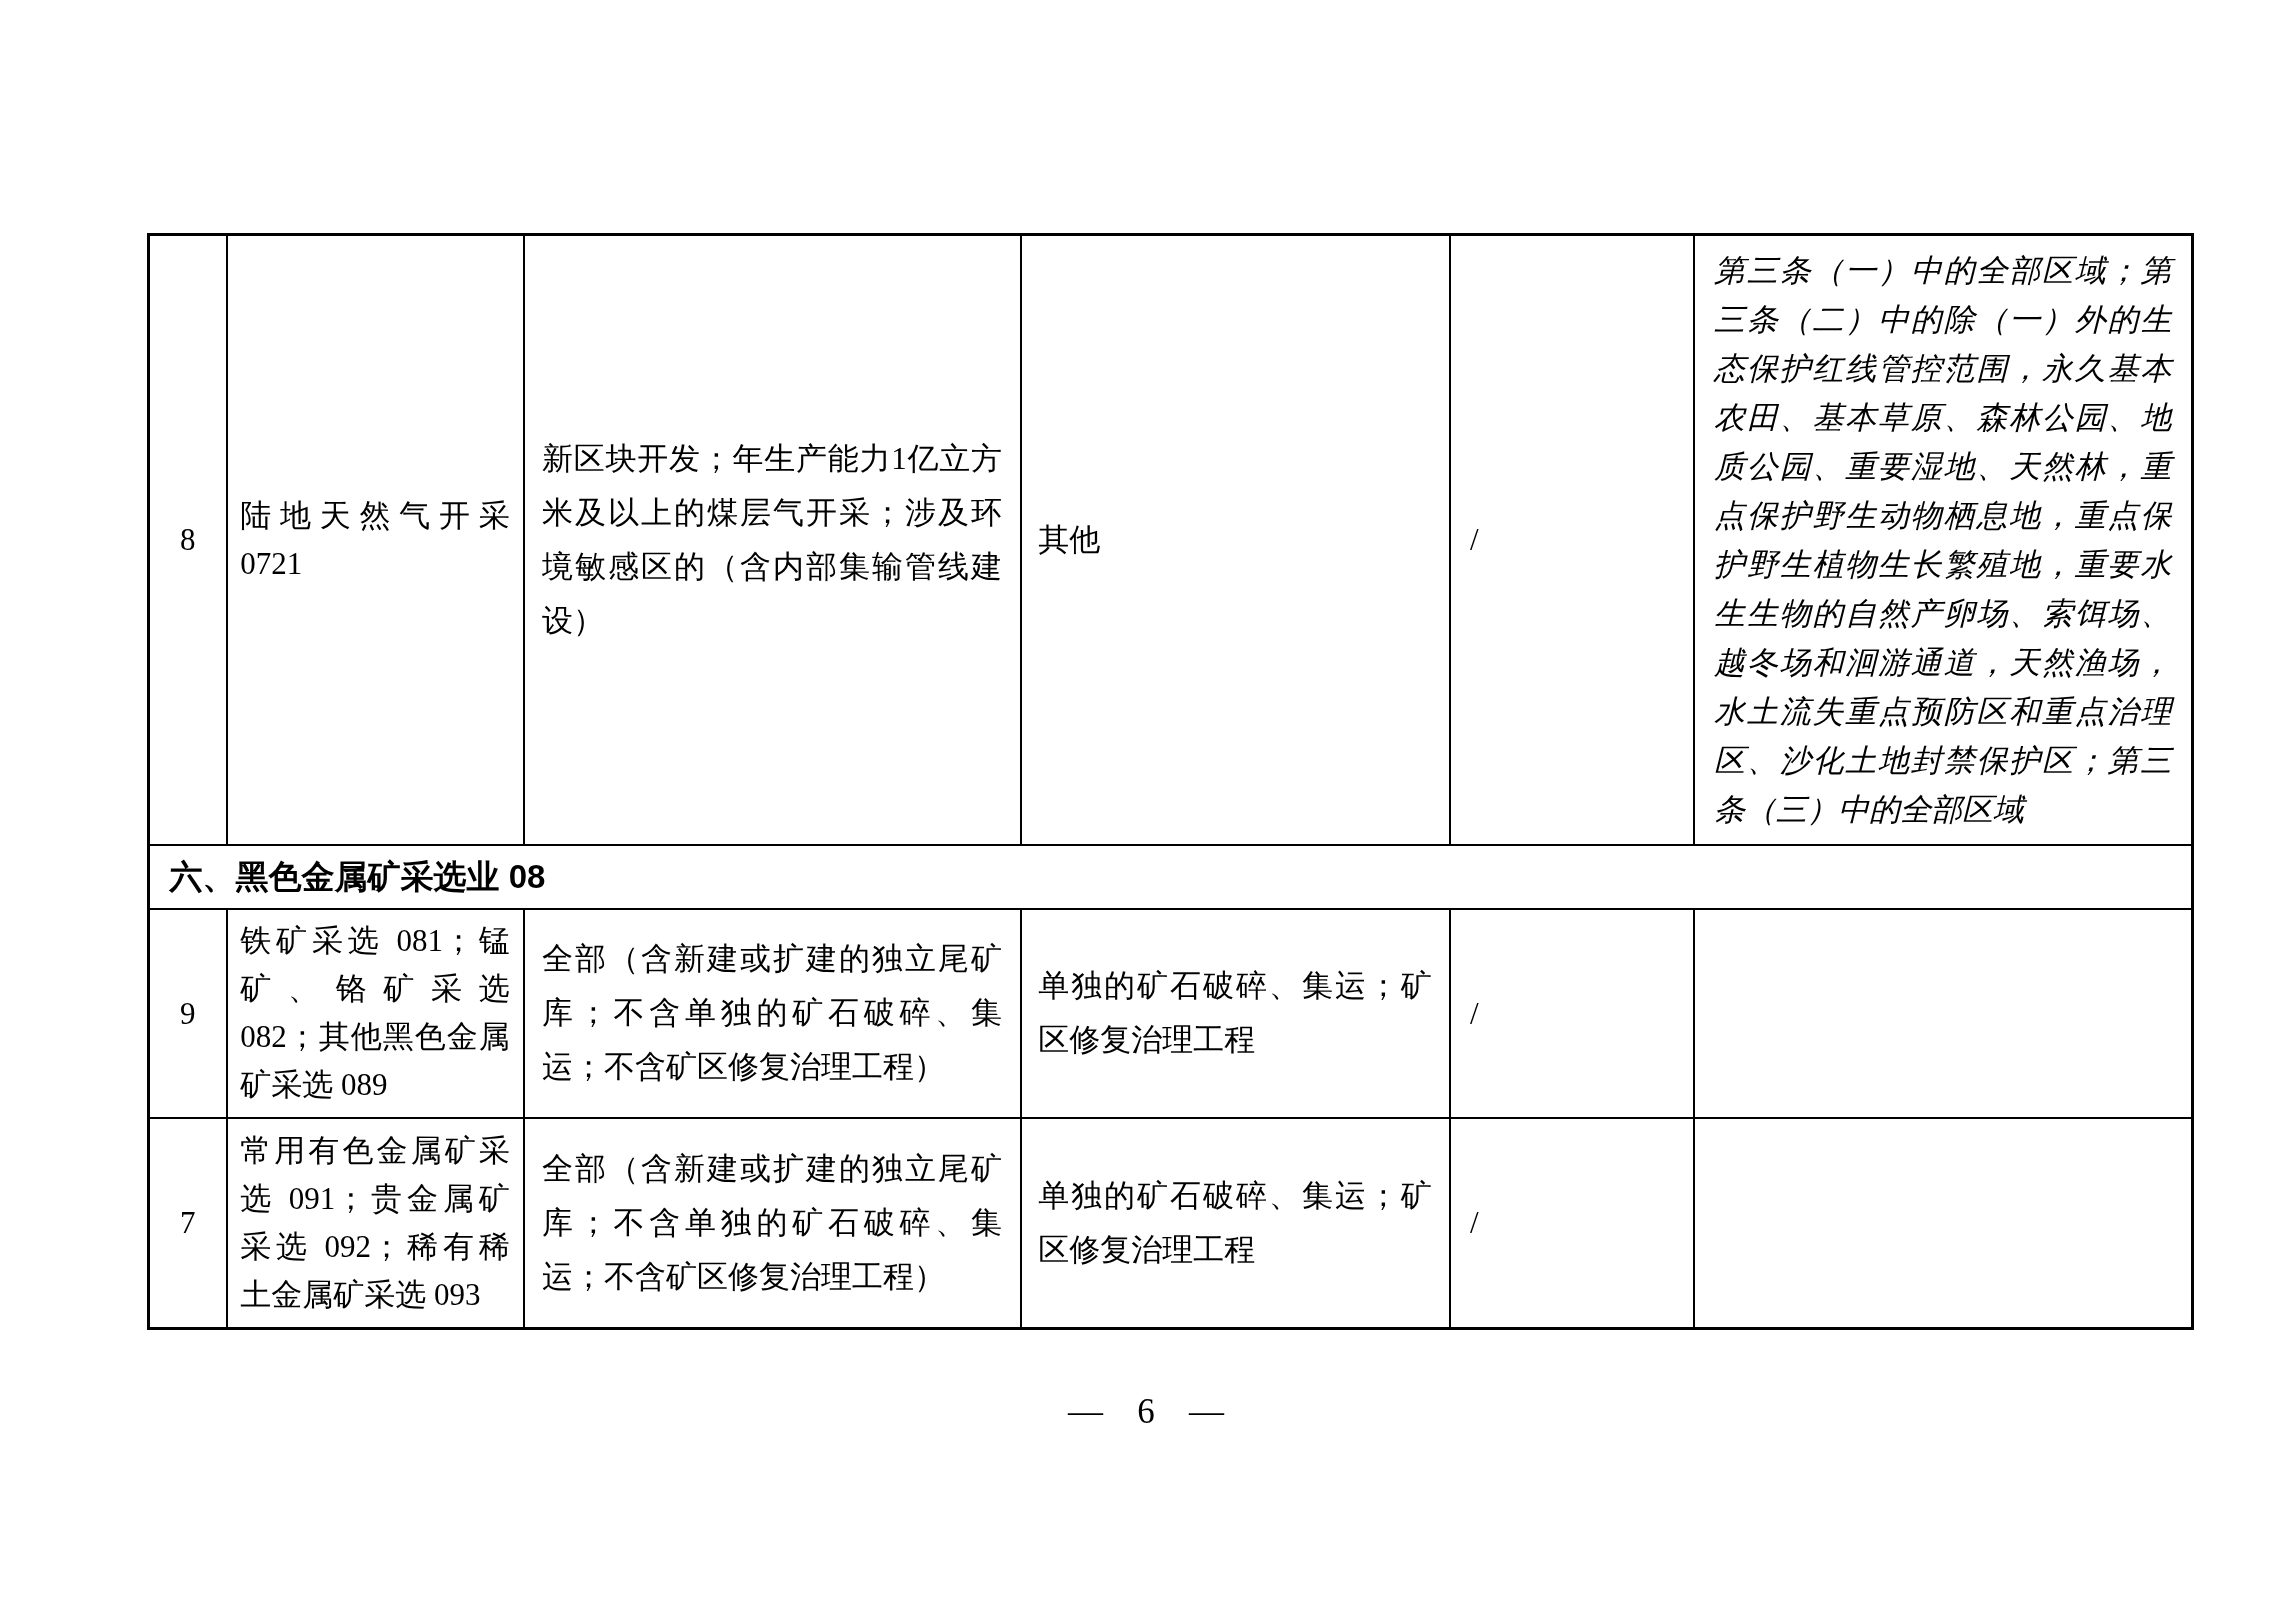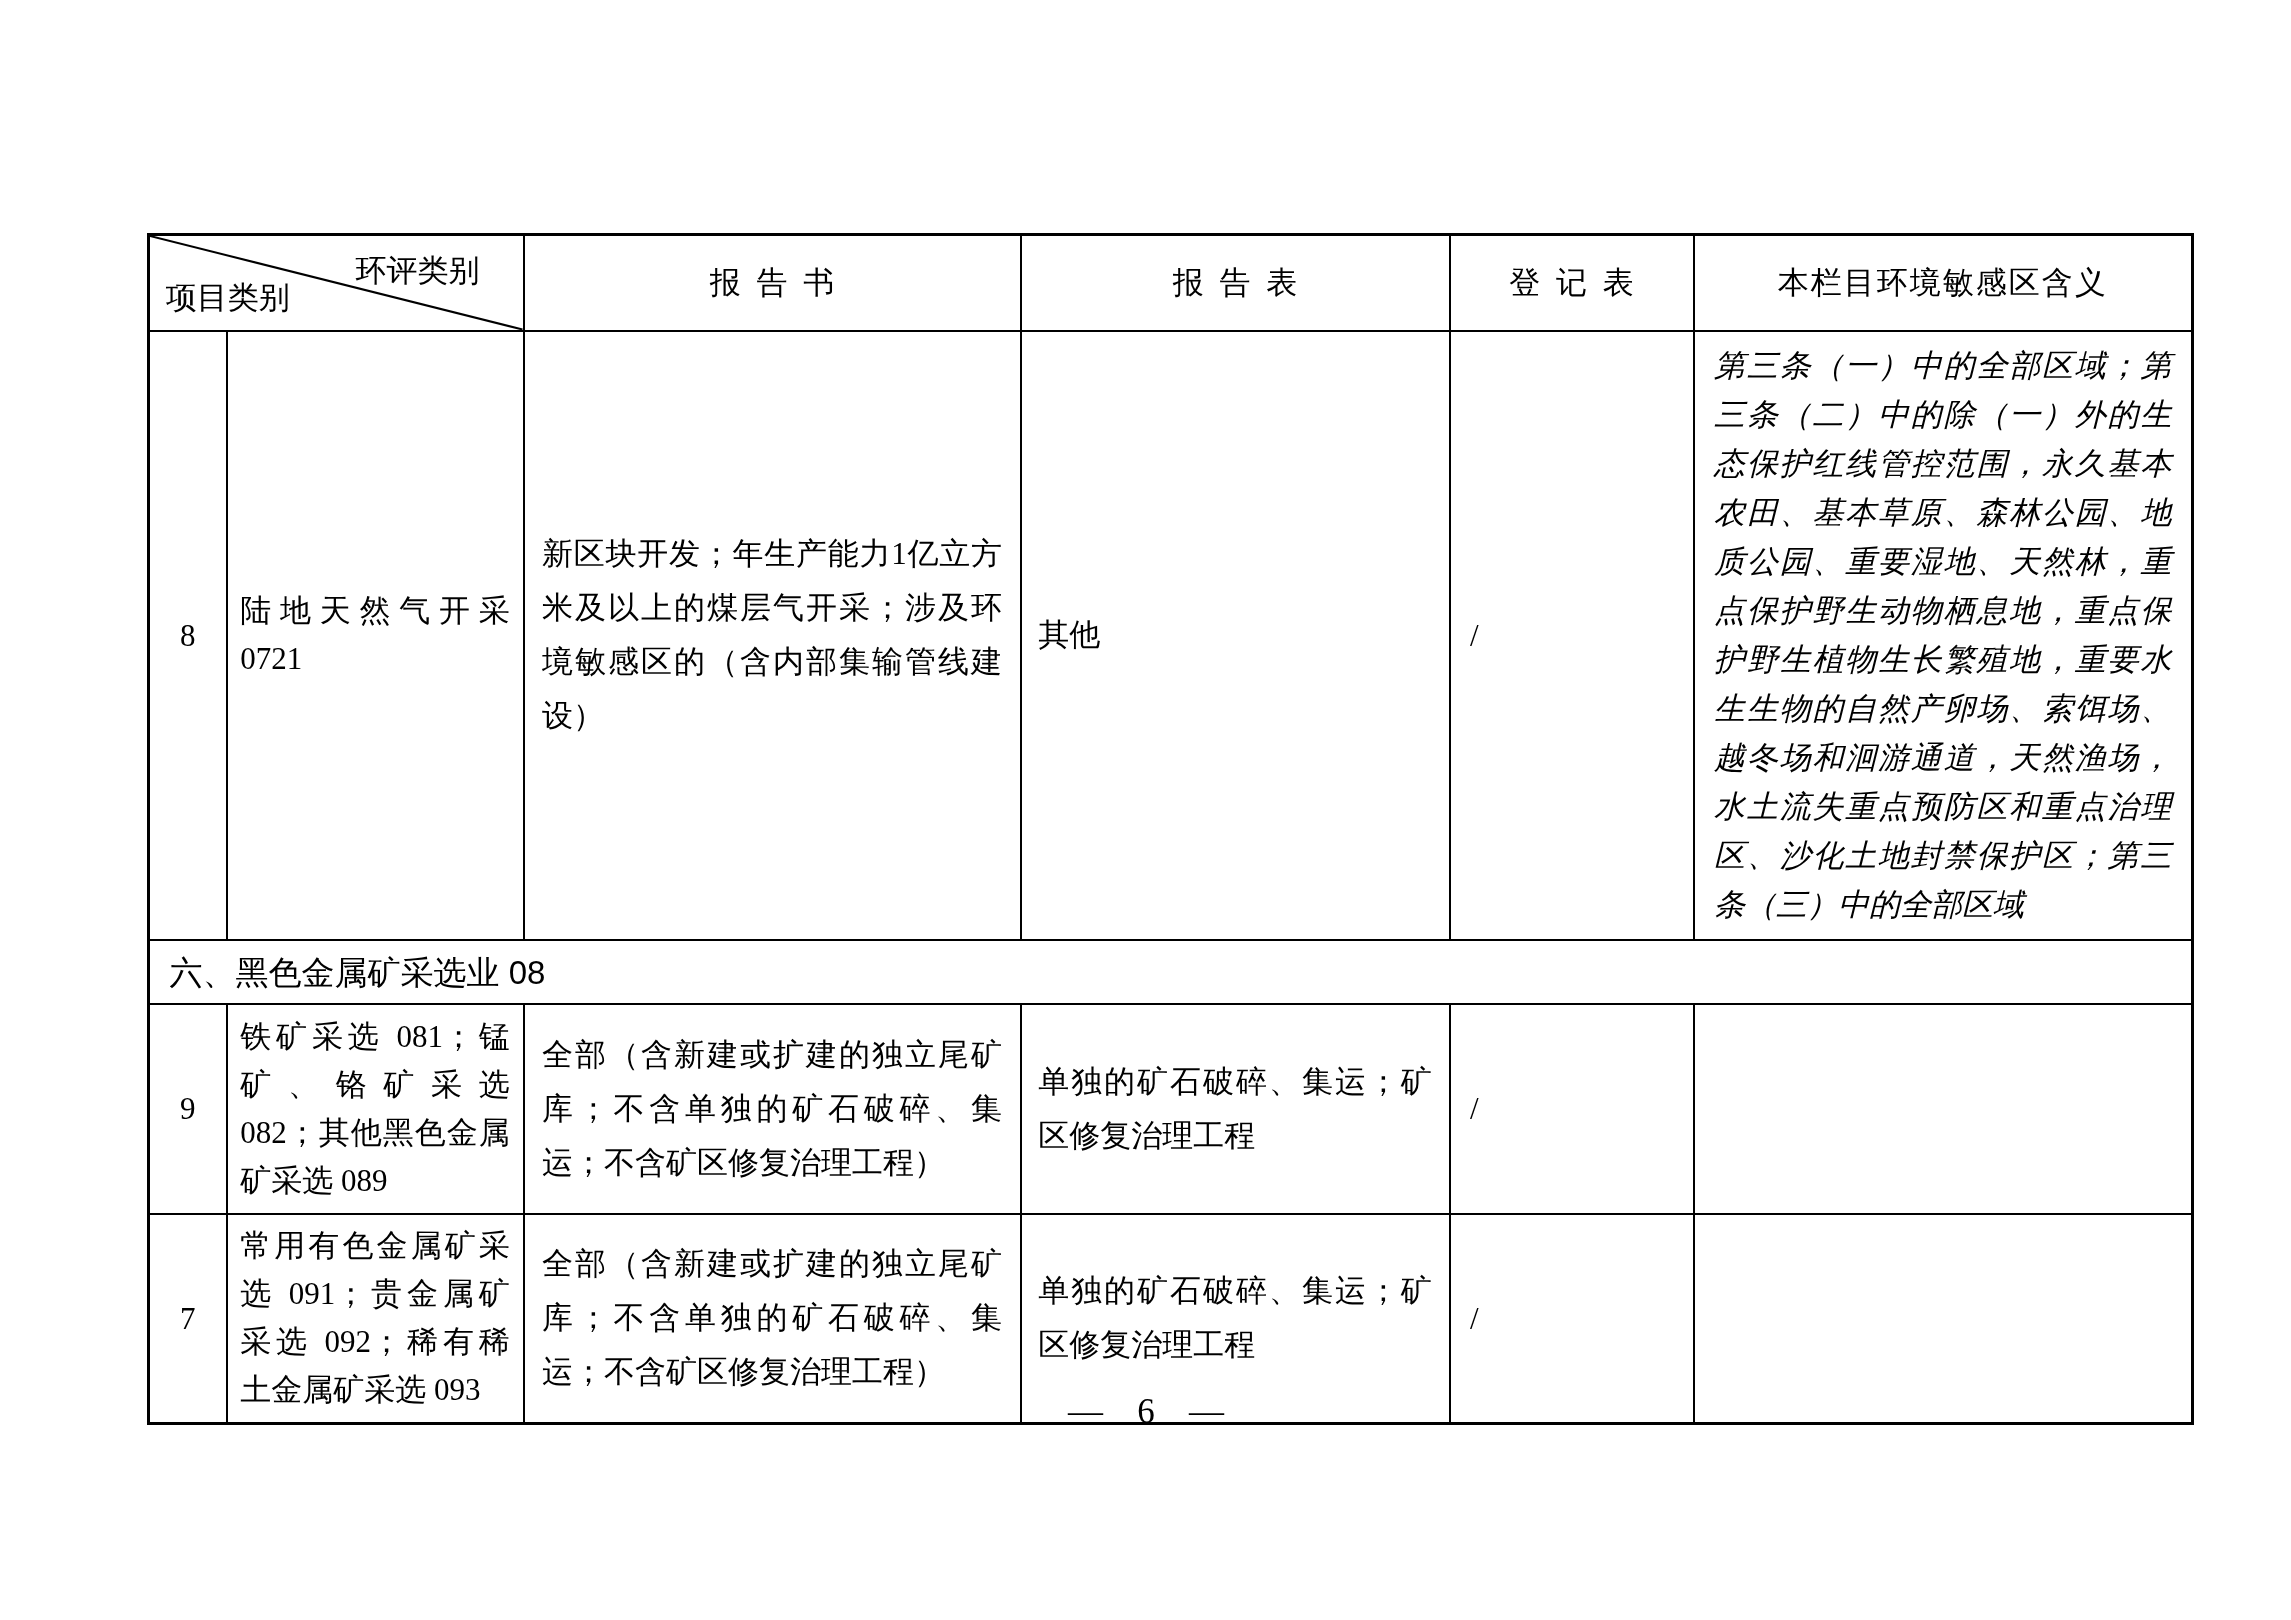--- a/index.html
+++ b/index.html
@@ -93,21 +93,21 @@
     text-align: left;
   }
   td.sens {
     padding: 9.8px 19.6px;
     text-align: justify;
     line-height: 49px;
     font-style: italic;
   }
   td.section-row {
     font-family: "Liberation Sans", sans-serif;
-    font-weight: normal;
+    font-weight: bold;
     font-size: 33px;
     padding-left: 19.6px;
     text-align: left;
   }
 
   
   .page-footer {
     position: absolute;
     left: 0;
     top: 1392px;
@@ -125,33 +125,20 @@
   <colgroup>
     <col style="width:78px">
     <col style="width:297px">
     <col style="width:497px">
     <col style="width:429px">
     <col style="width:244px">
     <col style="width:499px">
   </colgroup>
 
   <tbody>
-      <tr class="r-head">
-    <td class="corner" colspan="2">
-      <svg class="diag" viewBox="0 0 100 100" preserveAspectRatio="none">
-        <line x1="0" y1="0" x2="100" y2="100" stroke="#000" stroke-width="2" vector-effect="non-scaling-stroke"></line>
-      </svg>
-      <span class="corner-label lbl-top">环评类别</span>
-      <span class="corner-label lbl-bottom">项目类别</span>
-    </td>
-    <td class="col-head sp">报告书</td>
-    <td class="col-head sp">报告表</td>
-    <td class="col-head sp">登记表</td>
-    <td class="col-head tight">本栏目环境敏感区含义</td>
-  </tr>
 
   <tr class="r-row8">
     <td class="num">8</td>
     <td class="cat">
       <div class="cat-name">陆地天然气开采</div>
       <div class="cat-code">0721</div>
     </td>
     <td class="book">新区块开发；年生产能力1亿立方米及以上的煤层气开采；涉及环境敏感区的（含内部集输管线建设）</td>
     <td class="form">其他</td>
     <td class="reg">/</td>

